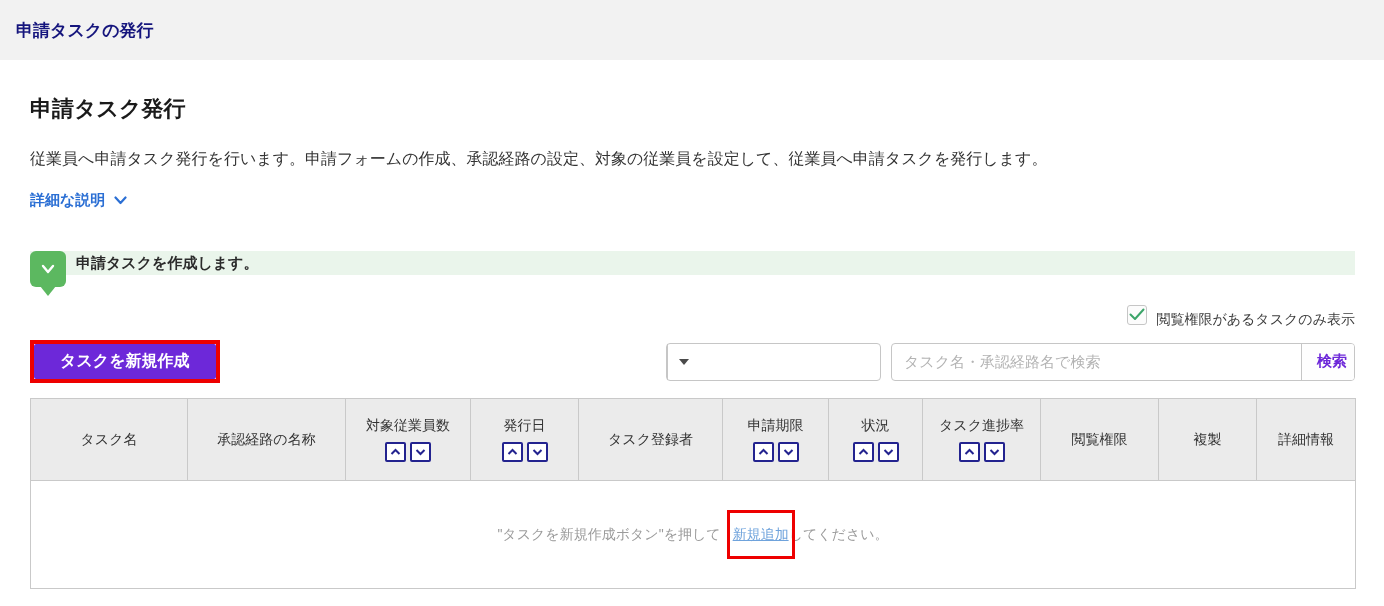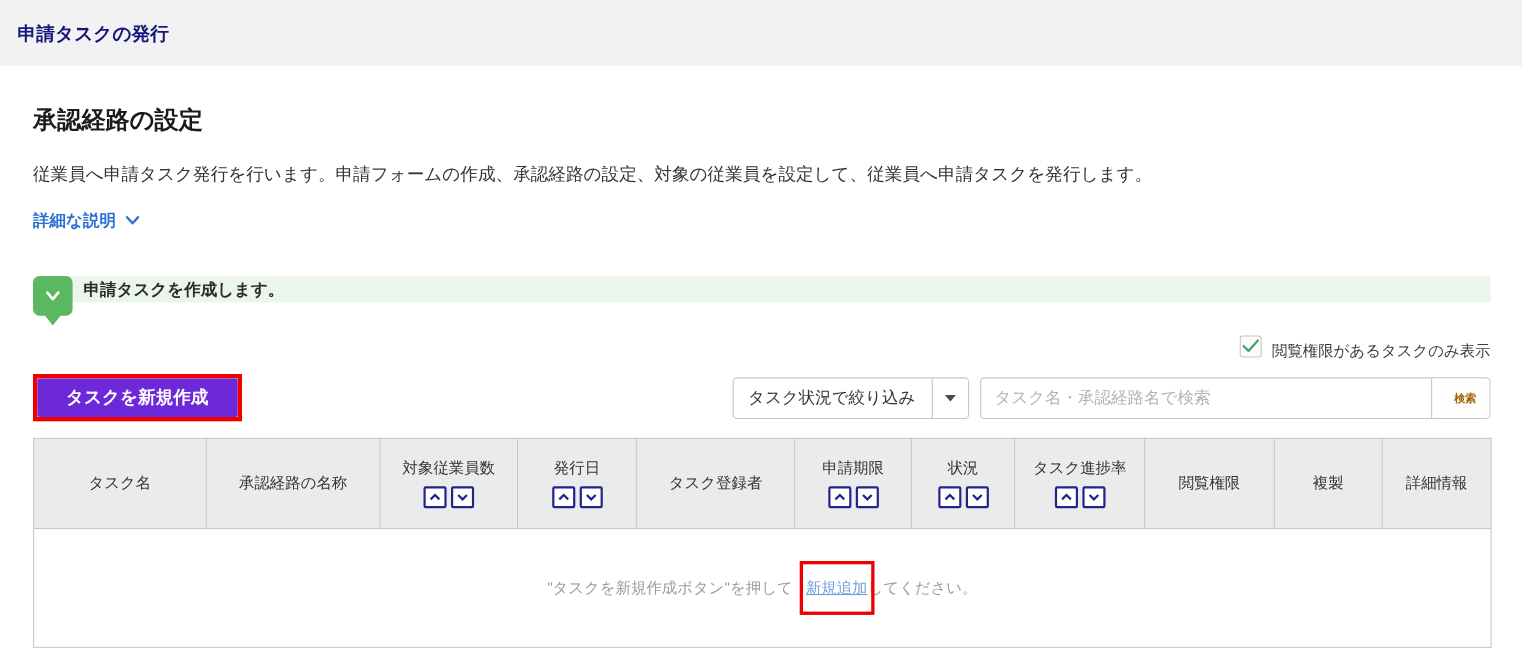--- a/index.html
+++ b/index.html
@@ -82,22 +82,22 @@
     border: 1px solid #c6c6c6; border-radius: 4px;
     display: flex; overflow: hidden; background: #fff;
   }
   .search-input {
     flex: 1; border: none; outline: none; padding: 0 12px;
     font-family: inherit; font-size: 15px; color: #333; background: transparent;
   }
   .search-input::placeholder { color: #b3b3b3; }
   .search-btn {
     width: 53px; border: none; border-left: 1px solid #c6c6c6;
-    background: #fefefe; color: #a16207; font-family: inherit;
-    font-weight: bold; font-size: 10px; cursor: pointer; padding-left: 14px;
+    background: #fefefe; color: #6d28d9; font-family: inherit;
+    font-weight: bold; font-size: 15px; cursor: pointer; padding-left: 14px;
   }
 
   .task-table {
     margin-top: 15px; width: 1325px;
     border-collapse: collapse; table-layout: fixed;
   }
   .task-table th {
     background: #ebebeb; border: 1px solid #c9c9c9;
     font-size: 14px; font-weight: normal; color: #333;
     height: 82px; text-align: center; vertical-align: middle; padding: 0 3px;
@@ -123,21 +123,21 @@
 </style>
 </head>
 <body>
 
 <div class="topbar">
   <span class="topbar-title">申請タスクの発行</span>
 </div>
 
 <div class="content">
 
-  <h1 class="page-heading">承認経路の設定</h1>
+  <h1 class="page-heading">申請タスク発行</h1>
 
   <p class="page-desc">従業員へ申請タスク発行を行います。申請フォームの作成、承認経路の設定、対象の従業員を設定して、従業員へ申請タスクを発行します。</p>
 
   <div class="details-link">
     <span>詳細な説明</span>
     <span style="display:inline-flex;">
       <svg width="13" height="9" viewBox="0 0 13 9">
           <polyline points="1.5,1.5 6.5,7 11.5,1.5" fill="none" stroke="#2b6fd4" stroke-width="2.2" stroke-linecap="round" stroke-linejoin="round"></polyline>
         </svg>
     </span>
@@ -160,21 +160,20 @@
     </span>
     <span class="checkbox-label">閲覧権限があるタスクのみ表示</span>
   </div>
 
   <div class="toolbar">
     <span class="red-annotation-btn">
       <button class="create-btn">タスクを新規作成</button>
     </span>
     <div class="toolbar-spacer"></div>
     <div class="status-dropdown">
-      <span class="status-dropdown-label">タスク状況で絞り込み</span>
       <span class="dropdown-arrow-area">
         <span class="caret-down"></span>
       </span>
     </div>
     <div class="search-group">
       <input class="search-input" type="text" value="" placeholder="タスク名・承認経路名で検索" style="">
       <button class="search-btn">検索</button>
     </div>
   </div>
 

